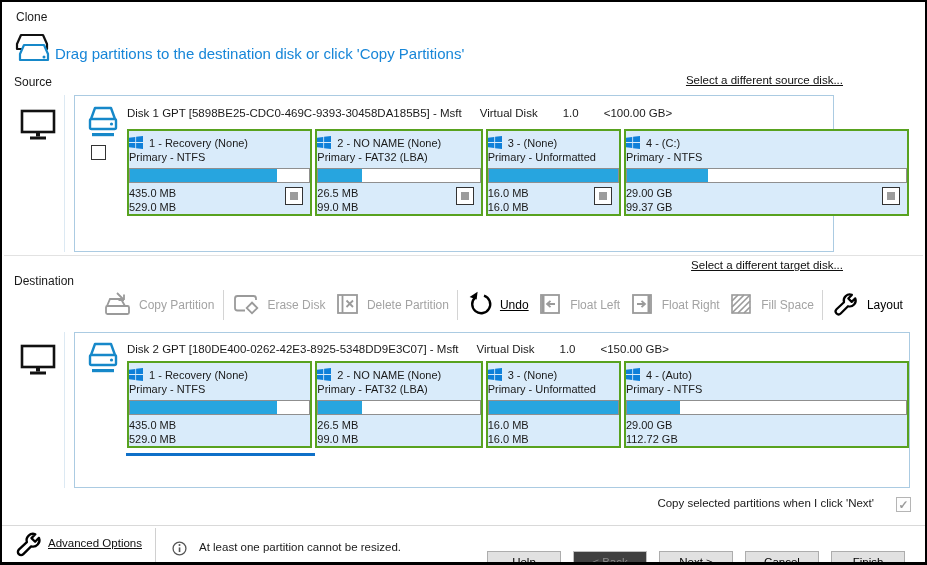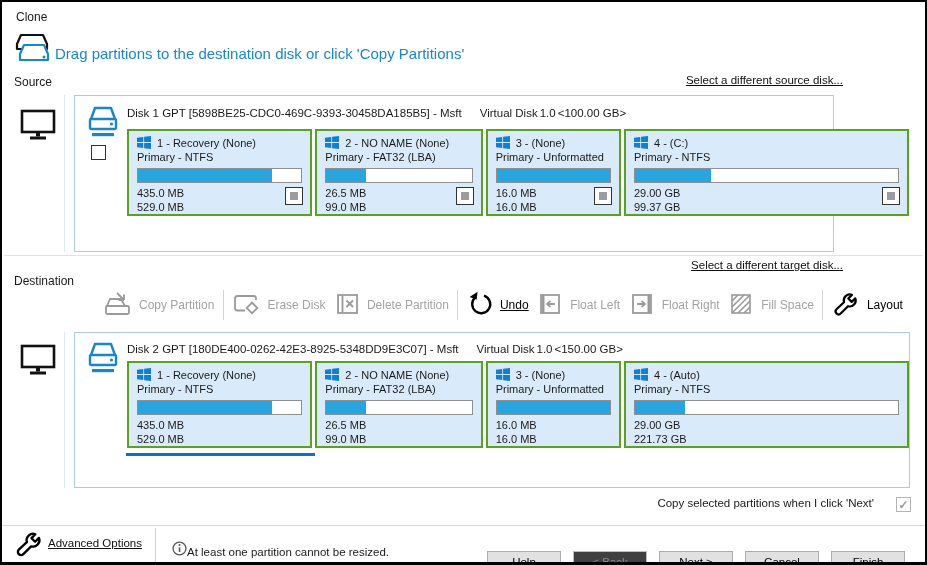--- a/index.html
+++ b/index.html
@@ -9,26 +9,26 @@
     font-family:"Liberation Sans",sans-serif;color:#1a1a1a;overflow:hidden;
   }
   .abs{position:absolute;}
   .txt12{font-size:12px;}
   .link{font-size:11.5px;color:#111;text-decoration:underline;cursor:pointer;}
   .heading{font-size:15px;color:#1786d8;}
   .vline-soft{width:1px;background:#dce9f3;}
   .hline-soft{height:1px;background:#e2e2e2;}
   .diskbox{box-sizing:border-box;border:1px solid #abcbe2;background:#fff;}
   .diskttl{display:flex;gap:18px;font-size:11.5px;align-items:baseline;white-space:nowrap;}
-  .diskttl .sub{display:flex;gap:2px;text-align:right;}
+  .diskttl .sub{display:flex;gap:25px;text-align:right;}
   .checkbox{width:15px;height:15px;background:#fff;border:1px solid #333;box-sizing:border-box;}
   .partrow{display:flex;gap:3px;}
   .part{
     box-sizing:border-box;border:2px solid #58a21f;background:#d9ebfa;
-    position:relative;padding:5px 8px;height:87px;overflow:hidden;flex:none;
+    position:relative;padding:5px 0;height:87px;overflow:hidden;flex:none;
   }
   .part .r1{display:flex;align-items:center;gap:6px;font-size:11px;white-space:nowrap;}
   .part .r2{font-size:11px;margin-top:2px;white-space:nowrap;}
   .bar{margin-top:5px;height:15px;background:#fff;border:1px solid #8f8f8f;box-sizing:border-box;}
   .fill{height:100%;background:#27a5df;}
   .sizes{margin-top:4px;font-size:11px;line-height:1.25;}
   .selbtn{position:absolute;right:7px;bottom:9px;width:18px;height:18px;background:#fff;border:1.5px solid #333;
     display:flex;align-items:center;justify-content:center;box-sizing:border-box;cursor:pointer;}
   .selbtn i{width:8px;height:8px;background:#9c9c9c;display:block;}
   .sel-underline{height:3px;background:#0f70c8;}
@@ -38,21 +38,21 @@
   .tb-item.enabled{color:#000;}
   .tb-sep{width:1px;height:30px;background:#d4d4d4;}
   .winlogo{width:14px;height:13px;flex:none;}
   .footer-check{display:flex;align-items:flex-start;gap:22px;font-size:11.5px;}
   .chk-gray{width:15px;height:15px;box-sizing:border-box;border:1px solid #b5b5b5;background:#fdfdfd;
     color:#9a9a9a;font-size:12px;font-weight:bold;display:flex;align-items:center;justify-content:center;}
   .btnrow{display:flex;gap:12px;}
   .btn{width:74px;height:22px;box-sizing:border-box;background:#e1e1e1;border:1px solid #adadad;
     font-size:11.5px;font-family:"Liberation Sans",sans-serif;color:#000;display:flex;align-items:center;justify-content:center;cursor:pointer;margin-top:18px;}
   .btn.disabled{background:#404040;border-color:#c0c0c0;color:#8b8b8b;cursor:default;}
-  .warnrow{display:flex;align-items:flex-end;gap:0;font-size:11.5px;}
+  .warnrow{display:flex;align-items:flex-start;gap:12px;font-size:11.5px;}
   .grip{position:absolute;right:6px;bottom:5px;width:2px;height:2px;background:transparent;
     box-shadow:8px 8px #a8a8a8,4px 8px #a8a8a8,0 8px #a8a8a8,8px 4px #a8a8a8,8px 0 #a8a8a8;}
 </style>
 </head>
 <body>
 
 <div class="window">
 
   <div class="abs txt12" style="left:14px;top:8px;">Clone</div>
 
@@ -344,21 +344,21 @@
                 <path fill="#0f80d9" d="M0 1.6 L5.8 0.8 V5.6 H0 Z M6.6 0.7 L13 0 V5.6 H6.6 Z M0 6.4 H5.8 V11.2 L0 10.4 Z M6.6 6.4 H13 V12 L6.6 11.3 Z"></path>
               </svg></span>
           <span>4 -  (Auto)</span>
           </div>
         <div class="r2">Primary - NTFS</div>
         <div class="bar">
             <div class="fill" style="width: 19%;"></div>
           </div>
         <div class="sizes">
             <div>29.00 GB</div>
-            <div>221.73 GB</div>
+            <div>112.72 GB</div>
           </div>
       </div>
     </div>
   </div>
 
   <div class="abs sel-underline" style="left:124px;top:451px;width:189px;"></div>
 
   <div class="abs footer-check" style="right:14px;top:495px;">
     <span>Copy selected partitions when I click 'Next'</span>
     <span class="chk-gray">✓</span>

